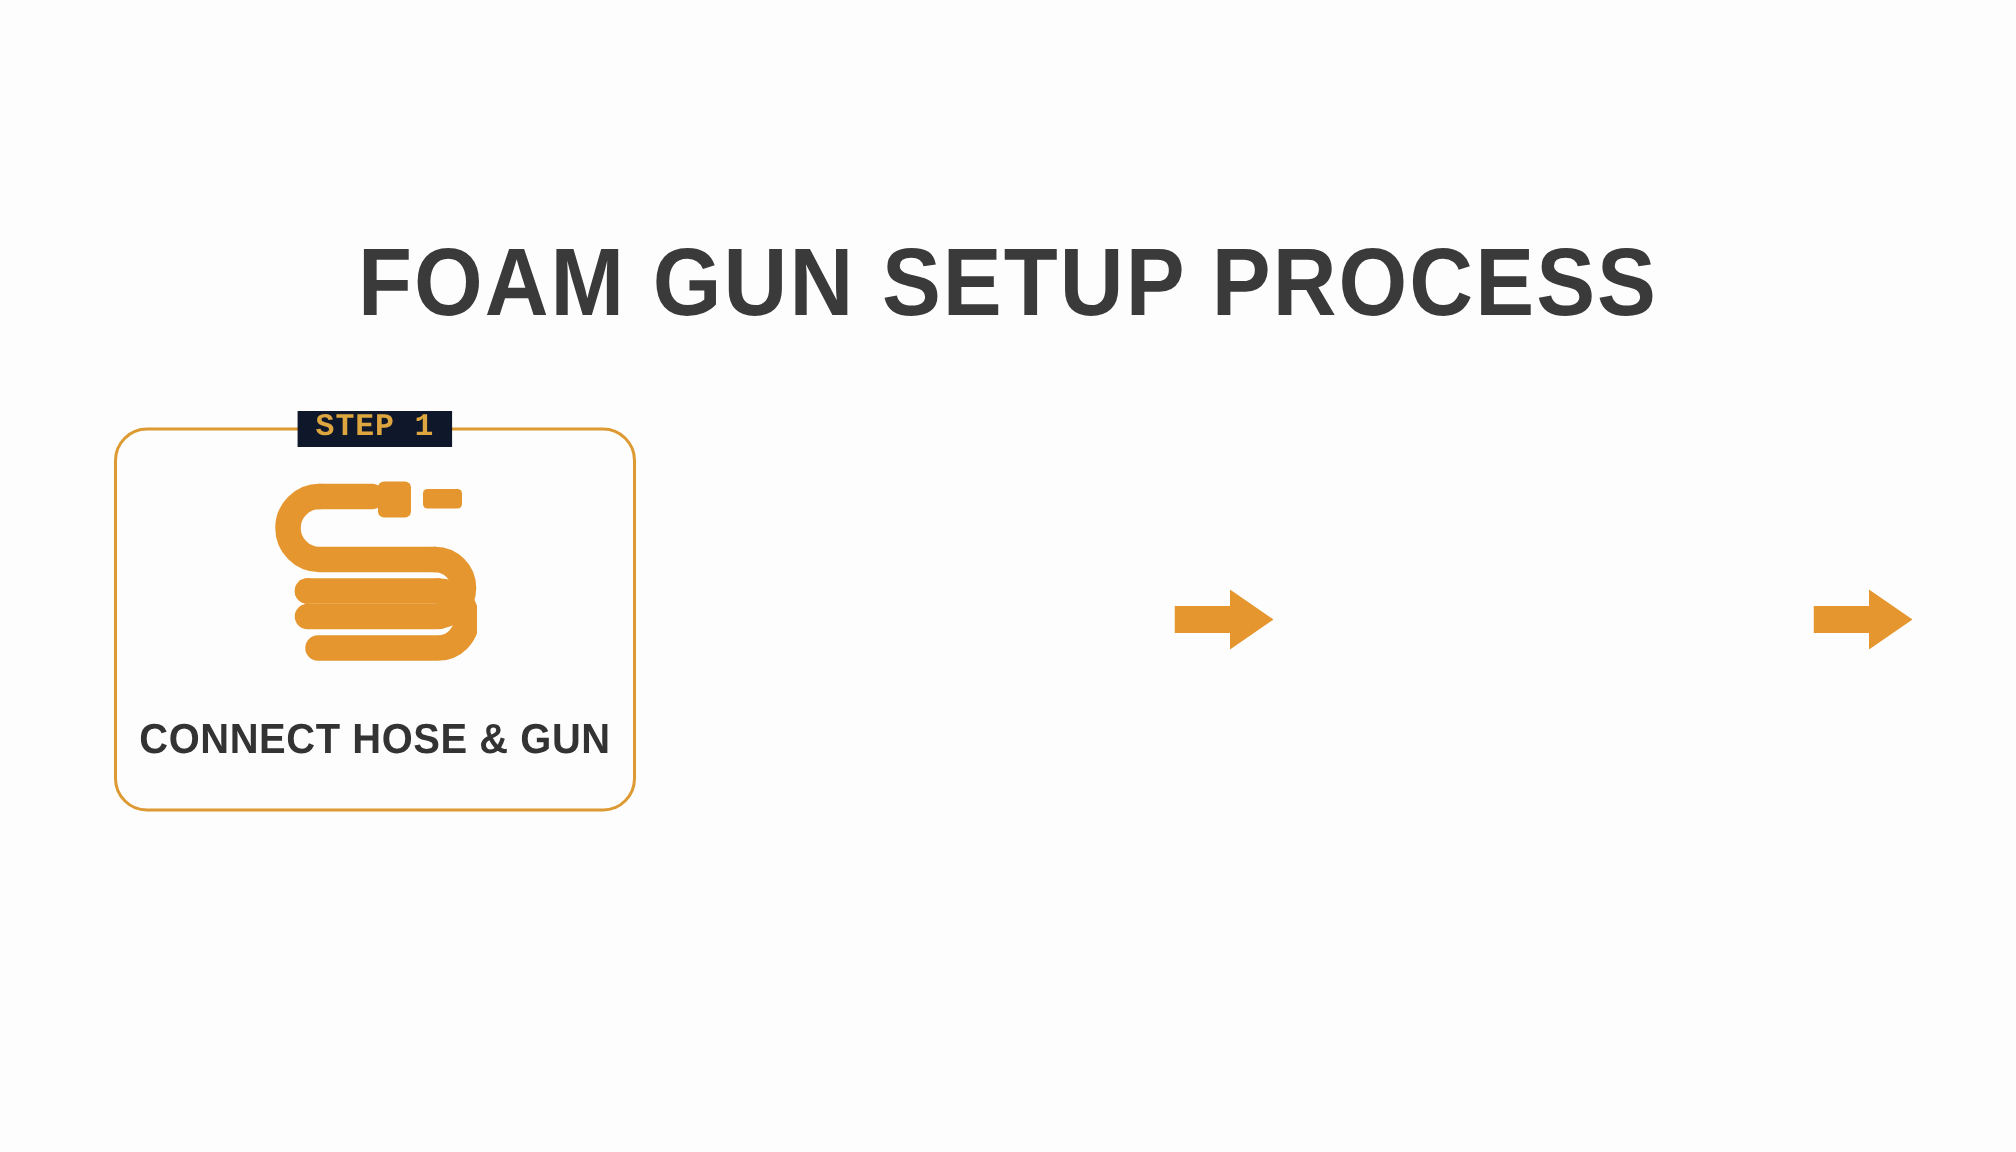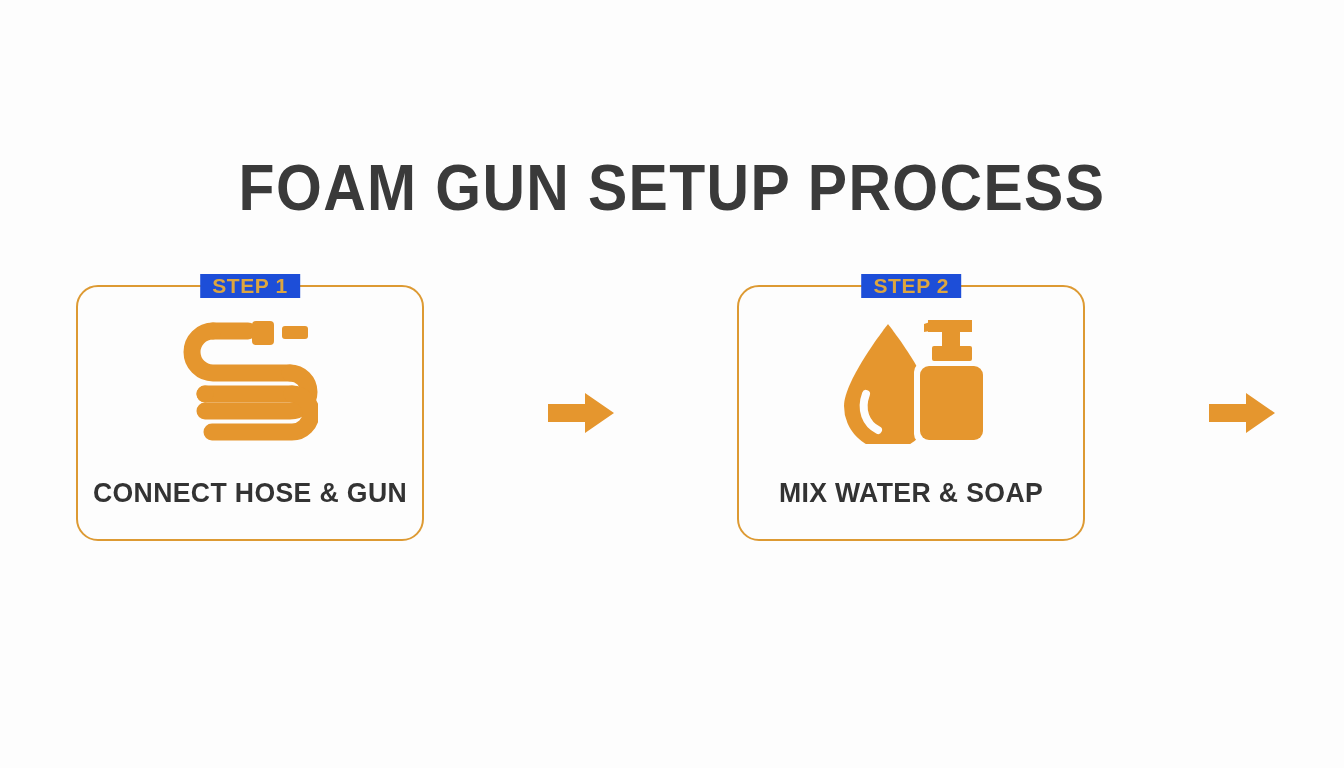--- a/index.html
+++ b/index.html
@@ -61,23 +61,23 @@
     border-radius: 22px;
     background: #fdfdfd;
     flex: 0 0 auto;
   }
 
   .step-chip {
     position: absolute;
     top: -13px;
     left: 50%;
     transform: translateX(-50%);
-    background: #1d4ed8;
+    background: #0f172a;
     padding: 0 12px;
-    font-family: Liberation Sans, sans-serif;
+    font-family: Liberation Mono, monospace;
     font-size: 21px;
     font-weight: bold;
     letter-spacing: 0.6px;
     color: #dda63f;
     white-space: nowrap;
     line-height: 24px;
   }
 
   .icon-wrap {
     position: absolute;
@@ -152,44 +152,20 @@
 
       <div class="card-label">CONNECT HOSE &amp; GUN</div>
     </div>
 
     <div class="connector">
       <svg width="66" height="40" viewBox="0 0 66 40">
         <path d="M0 11 H37 V0 L66 20 L37 40 V29 H0 Z" fill="#e5962e"></path>
       </svg>
     </div>
 
-    <div class="card">
-      <div class="step-chip">STEP 2</div>
-
-      <div class="icon-wrap">
-        <svg width="150" height="126" viewBox="0 0 150 126">
-
-          <path d="M52 6 C52 6 8 62 8 88 A44 44 0 0 0 96 88 C96 62 52 6 52 6 Z" fill="#e5962e"></path>
-
-          <path d="M30 76 C24 92 30 106 42 112" fill="none" stroke="#fdfdfd" stroke-width="8" stroke-linecap="round"></path>
-
-          <path d="M88 44 H140 A10 10 0 0 1 150 54 V116 A10 10 0 0 1 140 126 H88 A10 10 0 0 1 78 116 V54 A10 10 0 0 1 88 44 Z" fill="#fdfdfd"></path>
-          <path d="M93 48 H138 A9 9 0 0 1 147 57 V113 A9 9 0 0 1 138 122 H93 A9 9 0 0 1 84 113 V57 A9 9 0 0 1 93 48 Z" fill="#e5962e"></path>
-
-          <rect x="96" y="28" width="40" height="15" rx="2" fill="#e5962e"></rect>
-
-          <rect x="106" y="10" width="18" height="20" fill="#e5962e"></rect>
-
-          <path d="M92 2 H136 V14 H118 V20 H108 V14 H92 Z" fill="#e5962e"></path>
-          <path d="M88 6 L100 2 V12 L88 14 Z" fill="#e5962e"></path>
-        </svg>
-      </div>
-
-      <div class="card-label">MIX WATER &amp; SOAP</div>
-    </div>
 
     <div class="connector">
       <svg width="66" height="40" viewBox="0 0 66 40">
         <path d="M0 11 H37 V0 L66 20 L37 40 V29 H0 Z" fill="#e5962e"></path>
       </svg>
     </div>
 
 
   </div>
 </div>

